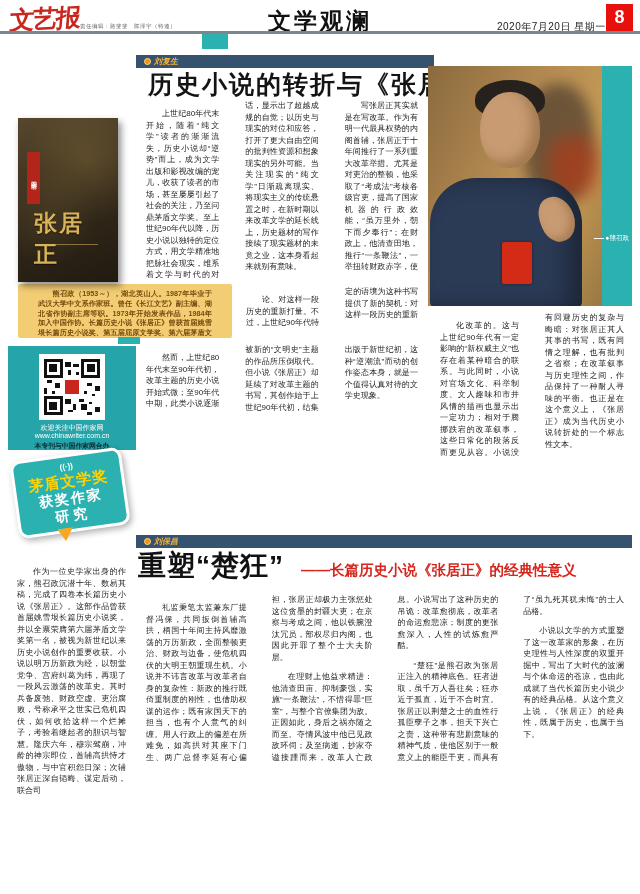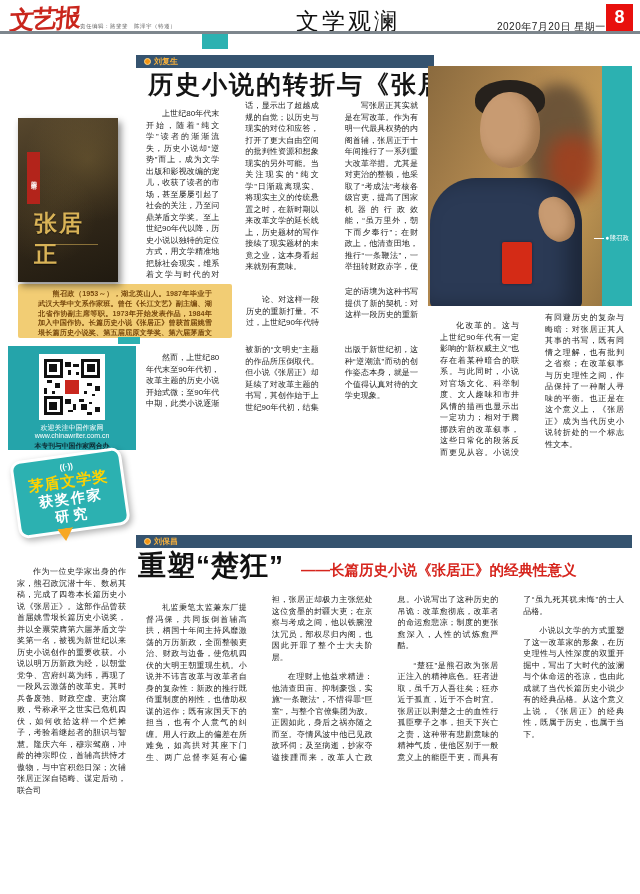--- a/index.html
+++ b/index.html
@@ -5,28 +5,28 @@
   html,body{margin:0;padding:0;}
   body{width:640px;height:894px;position:relative;background:#fff;
        font-family:"Liberation Sans","DejaVu Sans",sans-serif;color:#1c1c1c;}
   .abs{position:absolute;}
   
   #masthead{left:10px;top:2px;width:80px;height:30px;color:#c9261d;
     font-family:"DejaVu Serif",serif;font-weight:bold;font-size:25px;
     transform:skewX(-8deg) rotate(-3deg);letter-spacing:-2px;}
   #editors{left:80px;top:23px;font-size:5.5px;color:#666;letter-spacing:.5px;}
   #section-title{left:50%;top:6px;transform:translateX(-50%);
-    font-size:23px;font-weight:400;letter-spacing:3px;color:#111;margin-left:28px;}
+    font-size:23px;font-weight:700;letter-spacing:3px;color:#111;}
   #page-date{left:497px;top:20px;font-size:10px;color:#222;letter-spacing:.5px;}
   #page-num{left:606px;top:4px;width:27px;height:27px;background:#e8100d;color:#fff;
     font-size:18px;font-weight:bold;display:flex;align-items:center;justify-content:center;}
   #header-rule{left:0;top:31px;width:640px;height:3px;background:#7d868d;}
   #header-tab{left:202px;top:34px;width:26px;height:15px;background:#2cb1b1;}
   
-  .navy-bar{background:#35536f;height:13px;}
+  .navy-bar{background:#35536f;height:13px;font-style:italic;}
   #top-bar{left:136px;top:55px;width:298px;}
   #bottom-bar{left:136px;top:535px;width:496px;}
   .author-tag{position:absolute;left:8px;top:2px;display:flex;align-items:center;gap:3px;
     font-size:8px;font-weight:bold;color:#f6b03c;line-height:9px;}
   .author-dot{width:7px;height:7px;border-radius:50%;background:#f29413;
     border:1.5px solid #ffd98a;box-sizing:border-box;}
   #top-headline{left:148px;top:68px;width:480px;font-size:25px;font-weight:900;
     letter-spacing:2px;color:#141414;}
   #bottom-headline{left:138px;top:550px;width:494px;display:flex;align-items:flex-end;gap:17px;}
   #bottom-headline .main{font-size:28px;font-weight:900;color:#111;letter-spacing:1px;line-height:32px;}

